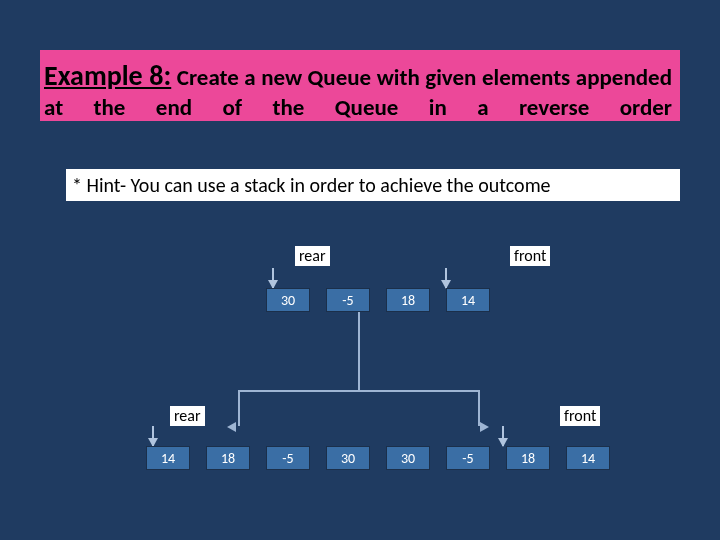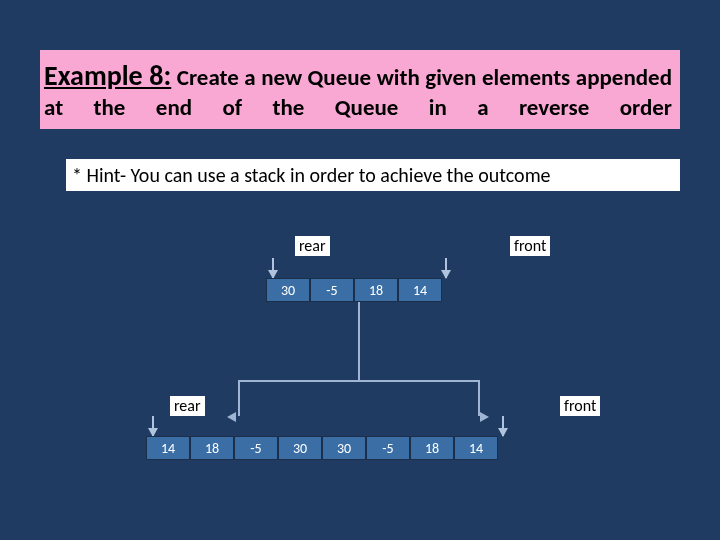--- a/index.html
+++ b/index.html
@@ -4,24 +4,24 @@
 <style>
   * { margin: 0; padding: 0; box-sizing: border-box; }
   html, body { width: 720px; height: 540px; }
   body {
     background: #1f3b61;
     font-family: Calibri, "Segoe UI", Arial, sans-serif;
     padding: 50px 40px 30px 40px;
     position: relative;
   }
   .header {
-    background: #f9a8d4;
+    background: #ec4899;
     color: #000;
-    padding: 8px 8px 8px 4px;
-    margin-bottom: 30px;
+    padding: 8px 8px 0 4px;
+    margin-bottom: 48px;
     text-align: justify;
     text-align-last: justify;
   }
   .header .title-bold {
     font-weight: 700;
     font-size: 28px;
     text-decoration: underline;
   }
   .header .title-rest {
     font-weight: 700;
@@ -43,20 +43,21 @@
     background: #fff;
     color: #000;
     font-size: 16px;
     padding: 0 4px;
     line-height: 20px;
   }
 
   .queue {
     position: absolute;
     display: flex;
+    gap: 16px;
   }
   .cell {
     width: 44px;
     height: 24px;
     background: #3a6ea5;
     border: 1px solid #1b2f4a;
     color: #fff;
     font-size: 14px;
     display: flex;
     align-items: center;

